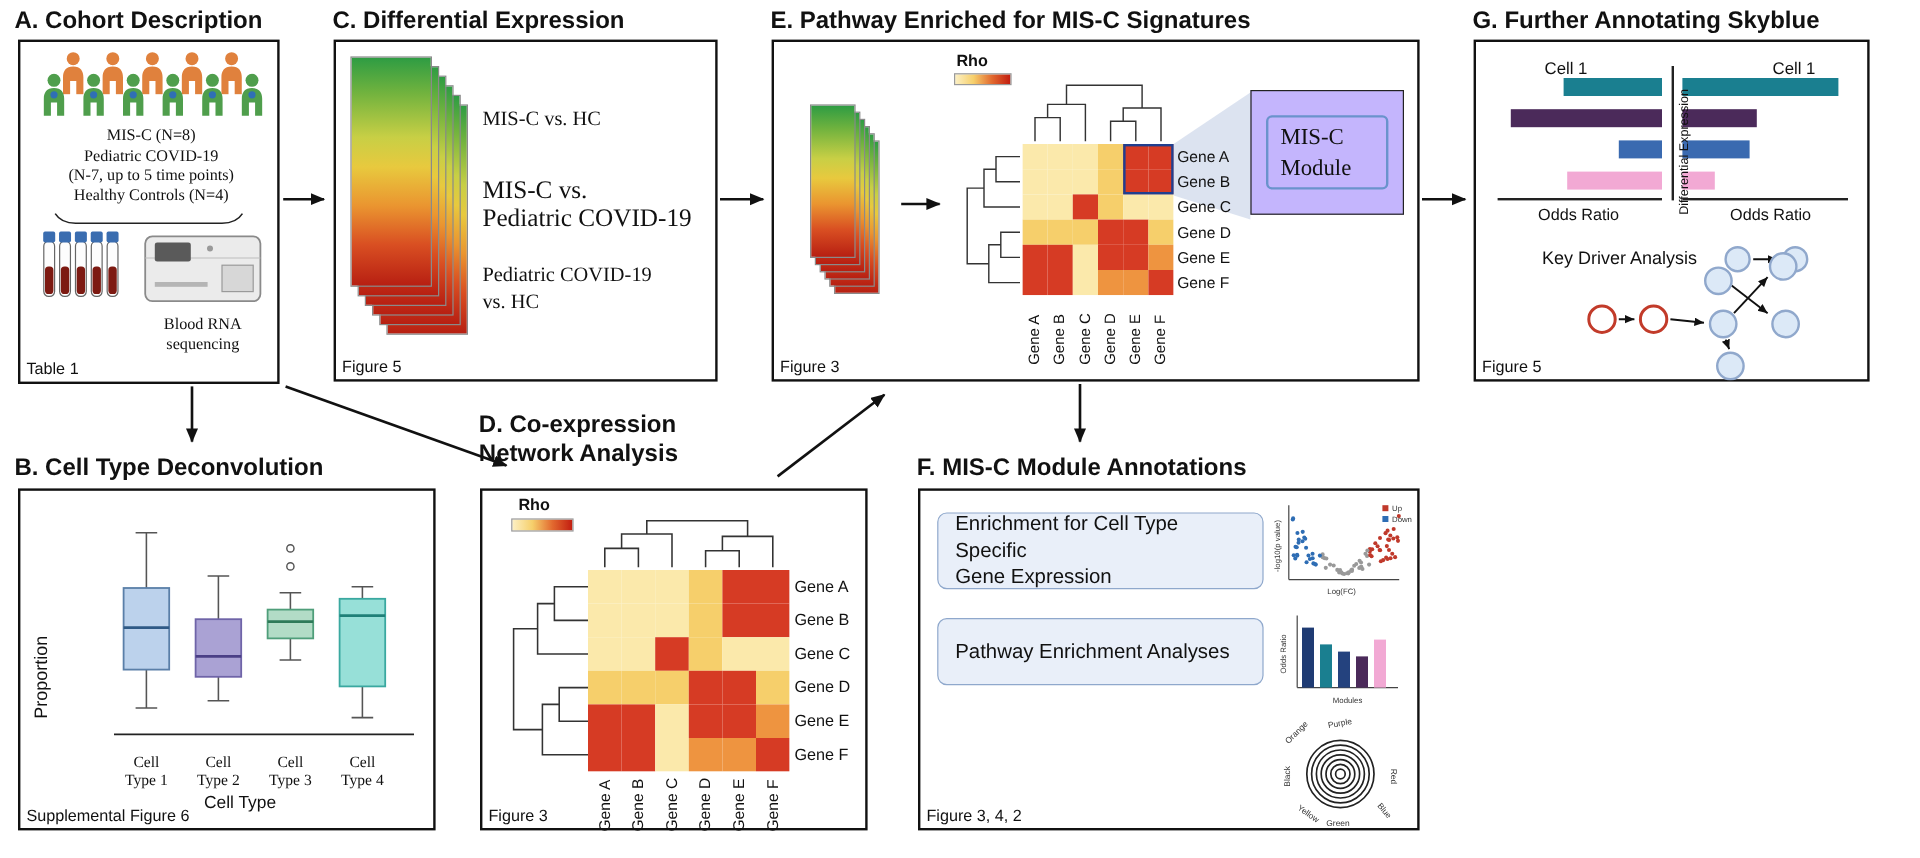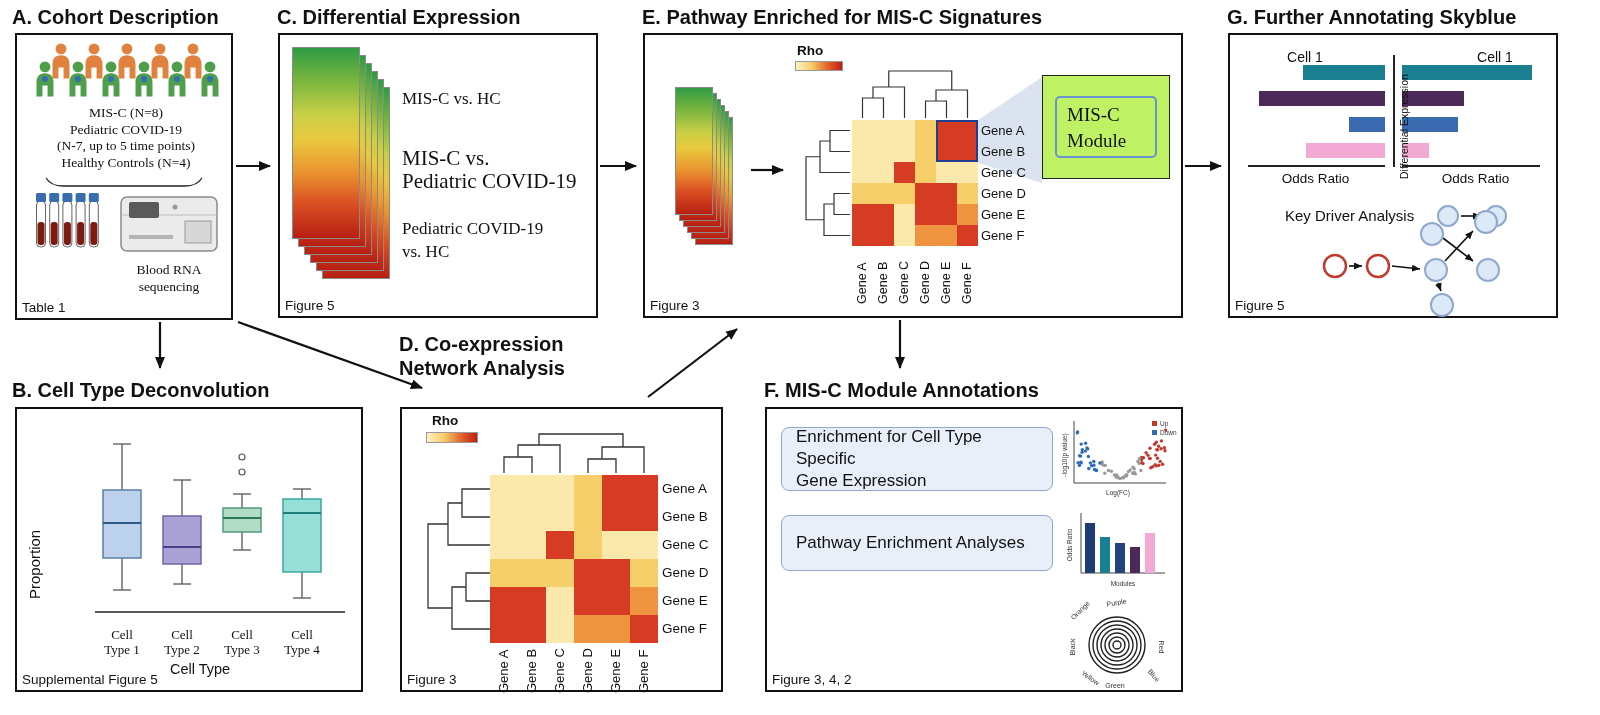--- a/index.html
+++ b/index.html
@@ -26,21 +26,21 @@
   .overlay{position:absolute;left:0;top:0;z-index:40;pointer-events:none;}
 </style>
 </head>
 <body>
 
 <div class="ptitle" style="left:12px;top:5px">A. Cohort Description</div>
 <div class="ptitle" style="left:277px;top:5px">C. Differential Expression</div>
 <div class="ptitle" style="left:642px;top:5px">E. Pathway Enriched for MIS-C Signatures</div>
 <div class="ptitle" style="left:1227px;top:5px">G. Further Annotating Skyblue</div>
 <div class="ptitle" style="left:12px;top:378px">B. Cell Type Deconvolution</div>
-<div class="ptitle" style="left:399px;top:332px">D. Co-expression
+<div class="ptitle" style="left:399px;top:342px">D. Co-expression
 Network Analysis</div>
 <div class="ptitle" style="left:764px;top:378px">F. MIS-C Module Annotations</div>
 
 <div class="pbox" style="left:15px;top:33px;width:218px;height:287px">
   <svg class="abs" style="left:9px;top:8px" width="200" height="58" viewBox="0 0 200 58">
     <defs>
       <symbol id="psn" viewBox="0 0 20 28">
         <circle cx="10" cy="4.6" r="4.2"></circle>
         <path d="M10,9.6 C5.2,9.6 3.4,12.6 3.4,16.6 L3.4,27.6 L8,27.6 L8,19 L12,19 L12,27.6 L16.6,27.6 L16.6,16.6 C16.6,12.6 14.8,9.6 10,9.6 Z"></path>
       </symbol>
@@ -197,21 +197,21 @@
   <span class="abs" style="left:336px;top:127px;height:21px;line-height:21px;font-size:13px;z-index:5">Gene C</span>
   <span class="abs" style="left:336px;top:148px;height:21px;line-height:21px;font-size:13px;z-index:5">Gene D</span>
   <span class="abs" style="left:336px;top:169px;height:21px;line-height:21px;font-size:13px;z-index:5">Gene E</span>
   <span class="abs" style="left:336px;top:190px;height:21px;line-height:21px;font-size:13px;z-index:5">Gene F</span>
   <span class="vlabel" style="left:207px;top:215px;width:21px;height:54px;line-height:21px;font-size:12.5px">Gene A</span>
   <span class="vlabel" style="left:228px;top:215px;width:21px;height:54px;line-height:21px;font-size:12.5px">Gene B</span>
   <span class="vlabel" style="left:249px;top:215px;width:21px;height:54px;line-height:21px;font-size:12.5px">Gene C</span>
   <span class="vlabel" style="left:270px;top:215px;width:21px;height:54px;line-height:21px;font-size:12.5px">Gene D</span>
   <span class="vlabel" style="left:291px;top:215px;width:21px;height:54px;line-height:21px;font-size:12.5px">Gene E</span>
   <span class="vlabel" style="left:312px;top:215px;width:21px;height:54px;line-height:21px;font-size:12.5px">Gene F</span>
-  <div class="abs" style="left:397px;top:40px;width:128px;height:104px;background:#bef264;border:1.5px solid #222;z-index:3">
+  <div class="abs" style="left:397px;top:40px;width:128px;height:104px;background:#c4b5fd;border:1.5px solid #222;z-index:3">
     <div class="abs preline" style="left:12px;top:20px;width:102px;height:62px;border:2px solid #6a93cc;border-radius:5px;font-size:19px;line-height:26px;padding:4px 0 0 10px">MIS-C
 Module</div>
   </div>
   <div class="figref">Figure 3</div>
 </div>
 
 <div class="pbox" style="left:1228px;top:33px;width:330px;height:285px">
   <div class="abs" style="left:35px;top:14px;width:80px;text-align:center;font-size:14px">Cell 1</div>
   <div class="abs" style="left:225px;top:14px;width:80px;text-align:center;font-size:14px">Cell 1</div>
   <div id="g-left" style="left:18px;top:30px;width:137px">
@@ -297,21 +297,21 @@
     </svg>
   <div class="abs preline" style="left:73px;top:218px;width:64px;text-align:center;font-size:13px;line-height:15px">Cell
 Type 1</div>
   <div class="abs preline" style="left:133px;top:218px;width:64px;text-align:center;font-size:13px;line-height:15px">Cell
 Type 2</div>
   <div class="abs preline" style="left:193px;top:218px;width:64px;text-align:center;font-size:13px;line-height:15px">Cell
 Type 3</div>
   <div class="abs preline" style="left:253px;top:218px;width:64px;text-align:center;font-size:13px;line-height:15px">Cell
 Type 4</div>
   <div class="abs" style="left:103px;top:252px;width:160px;text-align:center;font-size:14.5px">Cell Type</div>
-  <div class="figref">Supplemental Figure 5</div>
+  <div class="figref">Supplemental Figure 6</div>
 </div>
 
 <div class="pbox" style="left:400px;top:407px;width:323px;height:285px">
   <div class="abs" style="left:30px;top:4px;font-size:13.5px;font-weight:bold">Rho</div>
   <div class="rhobar" style="left:24px;top:23px;width:52px;height:11px"></div>
   <svg class="abs" style="left:88px;top:20px" width="168" height="44" viewBox="0 0 168 44">
     <g stroke="#333" stroke-width="1.3" fill="none">
       <path d="M14,44 V28 H42 V44"></path>
       <path d="M28,28 V16 H70 V44"></path>
       <path d="M98,44 V30 H126 V44"></path>

